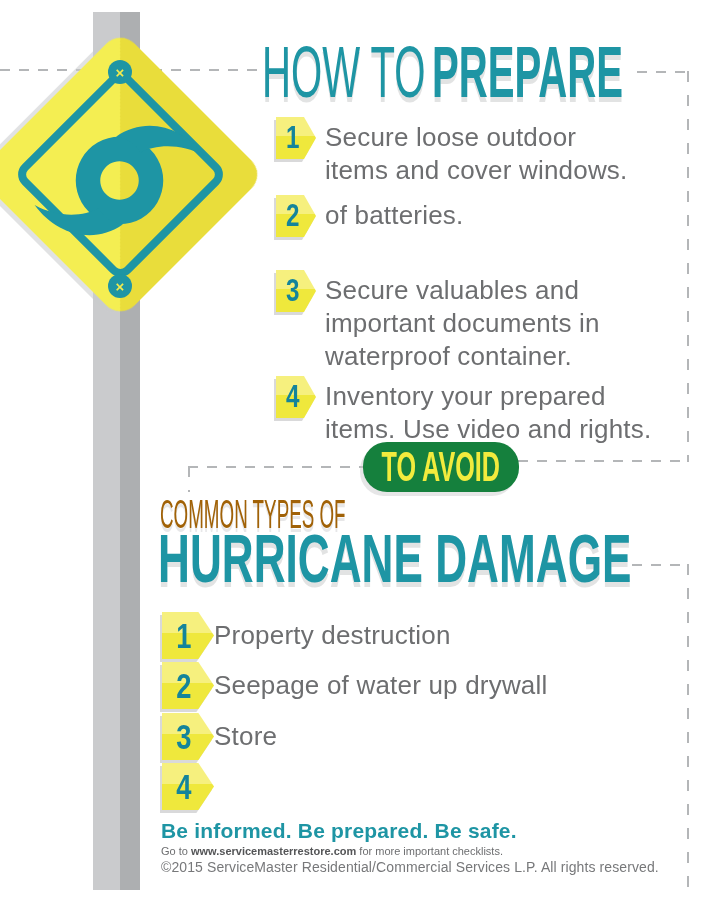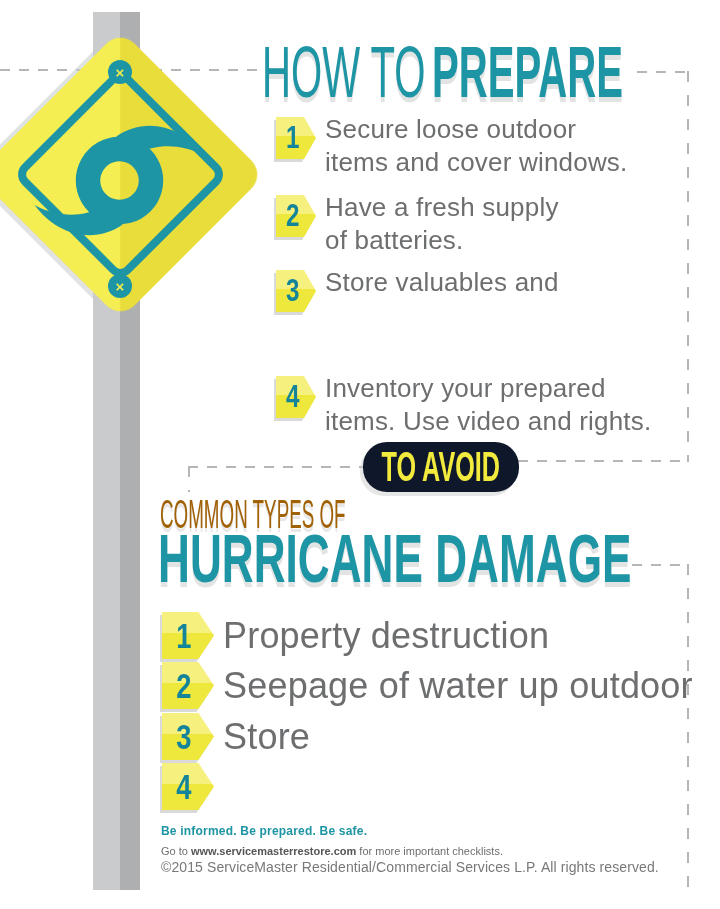--- a/index.html
+++ b/index.html
@@ -48,31 +48,31 @@
     display:flex;align-items:center;justify-content:center;}
   .tag-wrap{filter:drop-shadow(-2px 3px 0 rgba(185,186,188,0.55));flex:none;}
   .tag-num{color:#14849b;font-weight:700;display:inline-block;transform:scaleX(0.78);}
   .tag-sm{width:40px;height:42px;}
   .tag-sm .tag-num{font-size:31px;padding-right:9px;}
   .tag-lg{width:52px;height:47px;}
   .tag-lg .tag-num{font-size:35px;padding-right:11px;}
   
   .prep-item{position:absolute;left:276px;display:flex;align-items:flex-start;z-index:2;}
   .prep-item .tag-wrap{margin-top:4px;}
-  .prep-text{margin-left:9px;font-size:26px;line-height:33px;color:#6d6e70;letter-spacing:0.2px;white-space:nowrap;}
+  .prep-text{margin-left:9px;font-size:26px;line-height:33px;color:#6d6e70;letter-spacing:0.2px;white-space:nowrap;margin-top:8px;}
   .dmg-item{position:absolute;left:162px;display:flex;align-items:center;height:47px;z-index:2;}
-  .dmg-text{margin-left:9px;font-size:36px;color:#6d6e70;letter-spacing:0.2px;white-space:nowrap;}
-  
-  .avoid{position:absolute;left:363px;top:442px;width:156px;height:50px;background:#0f172a;
+  .dmg-text{font-size:26px;color:#6d6e70;letter-spacing:0.2px;white-space:nowrap;}
+  
+  .avoid{position:absolute;left:363px;top:442px;width:156px;height:50px;background:#15803d;
     border-radius:24px;display:flex;align-items:center;justify-content:center;z-index:2;
     box-shadow:-3px 4px 0 rgba(199,200,202,0.45);}
   .avoid .condense{transform:scaleX(0.60);transform-origin:50% 50%;
     color:#f2eb3d;font-weight:700;font-size:42px;line-height:42px;}
   
-  .f-tag{position:absolute;left:161px;top:821px;font-size:12px;line-height:20px;font-weight:700;
+  .f-tag{position:absolute;left:161px;top:821px;font-size:21px;line-height:20px;font-weight:700;
     color:#1e95a4;letter-spacing:0.2px;z-index:2;}
   .f-line{position:absolute;left:161px;top:840px;font-size:11px;line-height:22px;color:#6d6e70;
     white-space:nowrap;z-index:2;}
   .f-url{font-weight:700;color:#545557;}
   .f-copy{position:absolute;left:161px;top:861px;font-size:14px;line-height:12px;color:#77787a;
     letter-spacing:0.1px;z-index:2;}
 </style>
 </head>
 <body>
 
@@ -120,32 +120,33 @@
       <div>items and cover windows.</div>
     </div>
   </div>
   <div class="prep-item" style="top:191px;">
     <span class="tag-wrap">
         <span class="tag tag-sm">
           <span class="tag-num">2</span>
         </span>
       </span>
     <div class="prep-text">
-      <div>Have a fresh supply</div>
       <div>of batteries.</div>
     </div>
   </div>
   <div class="prep-item" style="top:266px;">
     <span class="tag-wrap">
         <span class="tag tag-sm">
           <span class="tag-num">3</span>
         </span>
       </span>
     <div class="prep-text">
-      <div>Store valuables and</div>
+      <div>Secure valuables and</div>
+      <div>important documents in</div>
+      <div>waterproof container.</div>
     </div>
   </div>
   <div class="prep-item" style="top:372px;">
     <span class="tag-wrap">
         <span class="tag tag-sm">
           <span class="tag-num">4</span>
         </span>
       </span>
     <div class="prep-text">
       <div>Inventory your prepared</div>
@@ -171,21 +172,21 @@
         </span>
       </span>
     <div class="dmg-text">Property destruction</div>
   </div>
   <div class="dmg-item" style="top:662px;">
     <span class="tag-wrap">
         <span class="tag tag-lg">
           <span class="tag-num">2</span>
         </span>
       </span>
-    <div class="dmg-text">Seepage of water up outdoor</div>
+    <div class="dmg-text">Seepage of water up drywall</div>
   </div>
   <div class="dmg-item" style="top:713px;">
     <span class="tag-wrap">
         <span class="tag tag-lg">
           <span class="tag-num">3</span>
         </span>
       </span>
     <div class="dmg-text">Store</div>
   </div>
   <div class="dmg-item" style="top:763px;">

